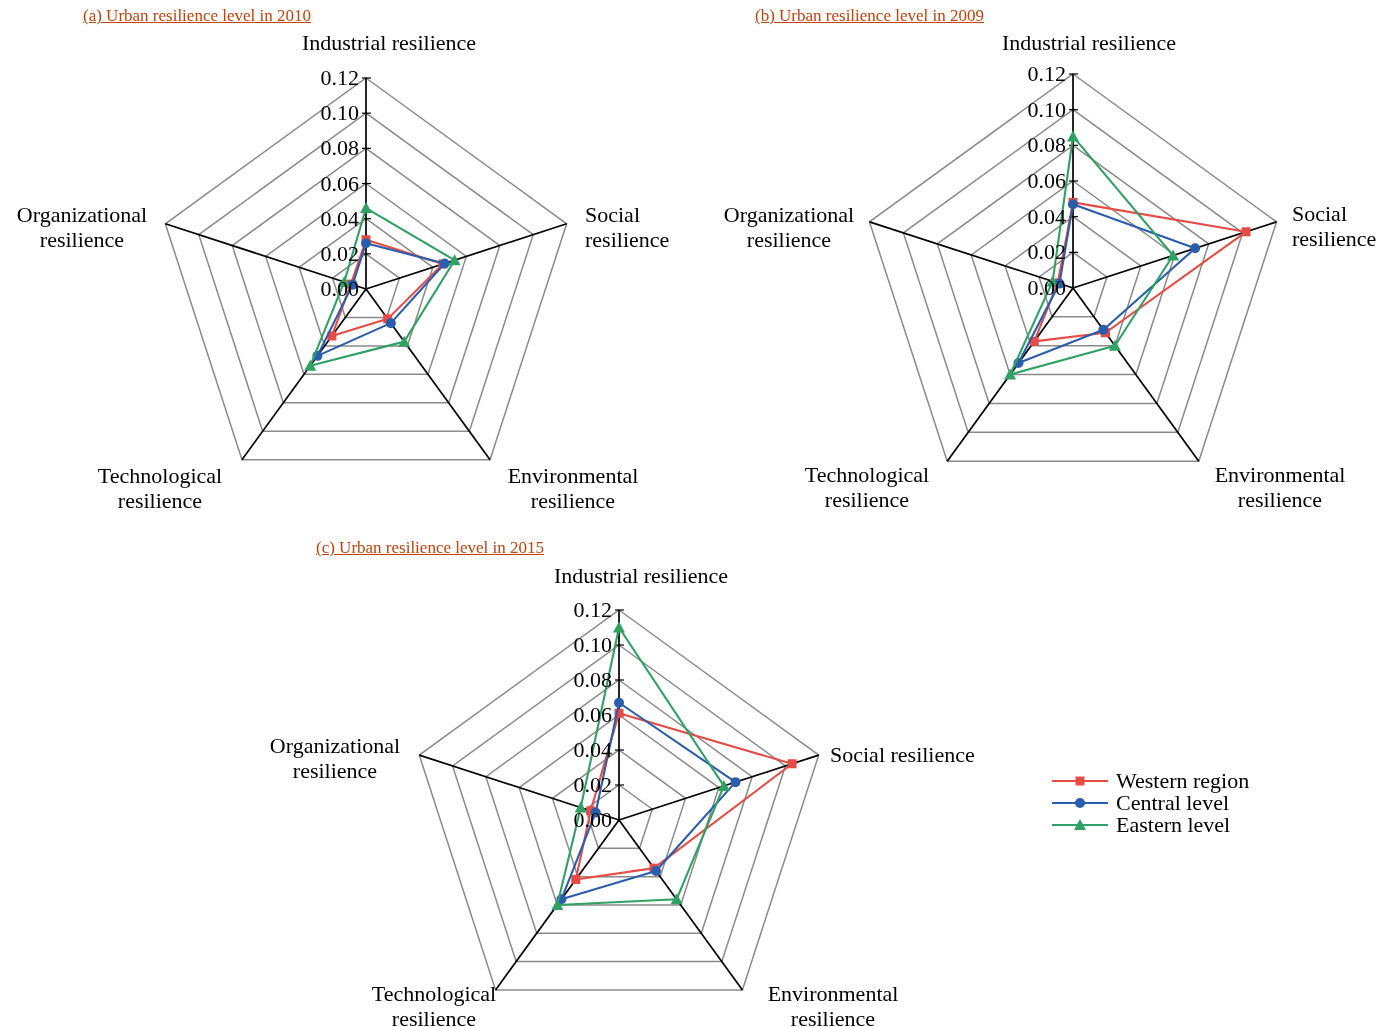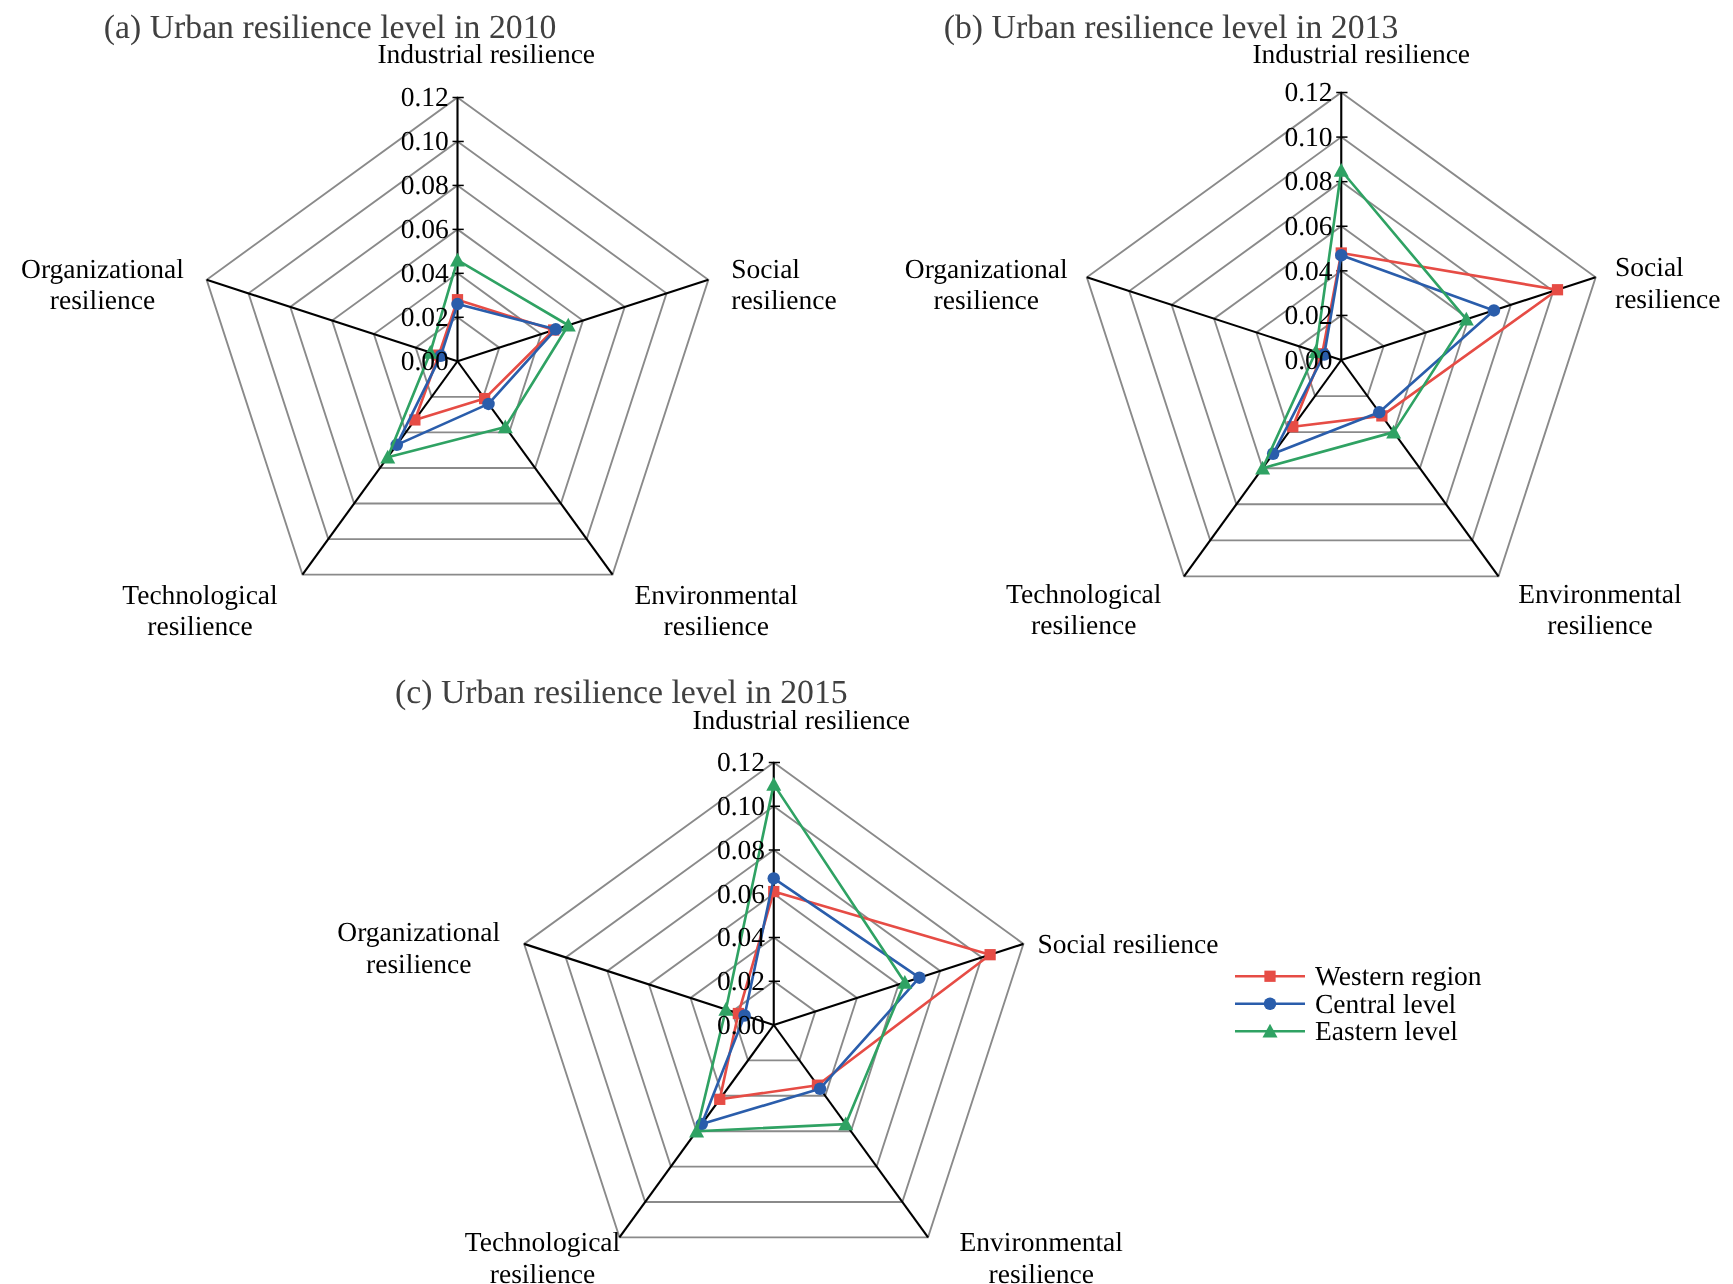--- a/index.html
+++ b/index.html
@@ -1,23 +1,23 @@
 <!DOCTYPE html>
 <html><head>
 <meta charset="utf-8">
 <style>
   html,body{margin:0;padding:0;background:#ffffff;}
   body{width:1386px;height:1027px;position:relative;overflow:hidden;
        font-family:"Liberation Serif","DejaVu Serif",serif;color:#000;}
   #canvas{position:absolute;left:0;top:0;}
-  .chart-title{position:absolute;font-size:27px;white-space:nowrap;color:#404040;}
+  .chart-title{position:absolute;font-size:17px;white-space:nowrap;color:#c2410c;text-decoration:underline;}
   #title-a{left:83px;top:6px;}
   #title-b{left:755px;top:6px;}
   #title-c{left:316px;top:538px;}
-  #legend{position:absolute;left:988px;top:770px;}
+  #legend{position:absolute;left:1052px;top:770px;}
   .legend-row{display:flex;align-items:center;height:22px;}
   .legend-row svg{display:block;}
   .legend-label{font-size:22px;margin-left:8px;white-space:nowrap;line-height:22px;}
   svg text{font-family:"Liberation Serif","DejaVu Serif",serif;fill:#000;}
 </style>
 </head>
 <body>
 
 <svg id="canvas" width="1386" height="1027">
     <g>
@@ -181,21 +181,21 @@
       <text x="612" y="827" text-anchor="end" font-size="22">0.00</text>
       <text x="641" y="583" text-anchor="middle" font-size="22">Industrial resilience</text>
       <text x="830" y="762" text-anchor="start" font-size="22">Social resilience</text>
       <text x="833" y="1001" text-anchor="middle" font-size="22"><tspan x="833" y="1001">Environmental</tspan><tspan x="833" y="1026">resilience</tspan></text>
       <text x="434" y="1001" text-anchor="middle" font-size="22"><tspan x="434" y="1001">Technological</tspan><tspan x="434" y="1026">resilience</tspan></text>
       <text x="335" y="753" text-anchor="middle" font-size="22"><tspan x="335" y="753">Organizational</tspan><tspan x="335" y="778">resilience</tspan></text>
     </g>
   </svg>
 
 <div class="chart-title" id="title-a">(a) Urban resilience level in 2010</div>
-<div class="chart-title" id="title-b">(b) Urban resilience level in 2013</div>
+<div class="chart-title" id="title-b">(b) Urban resilience level in 2009</div>
 <div class="chart-title" id="title-c">(c) Urban resilience level in 2015</div>
 
 <div id="legend">
   <div class="legend-row">
     <svg width="56" height="14">
         <line x1="0" y1="7" x2="56" y2="7" stroke="#e64c45" stroke-width="2.1"></line>
         <rect x="23.5" y="2.5" width="9" height="9" fill="#e64c45"></rect>
       </svg>
     <span class="legend-label">Western region</span>
   </div>

